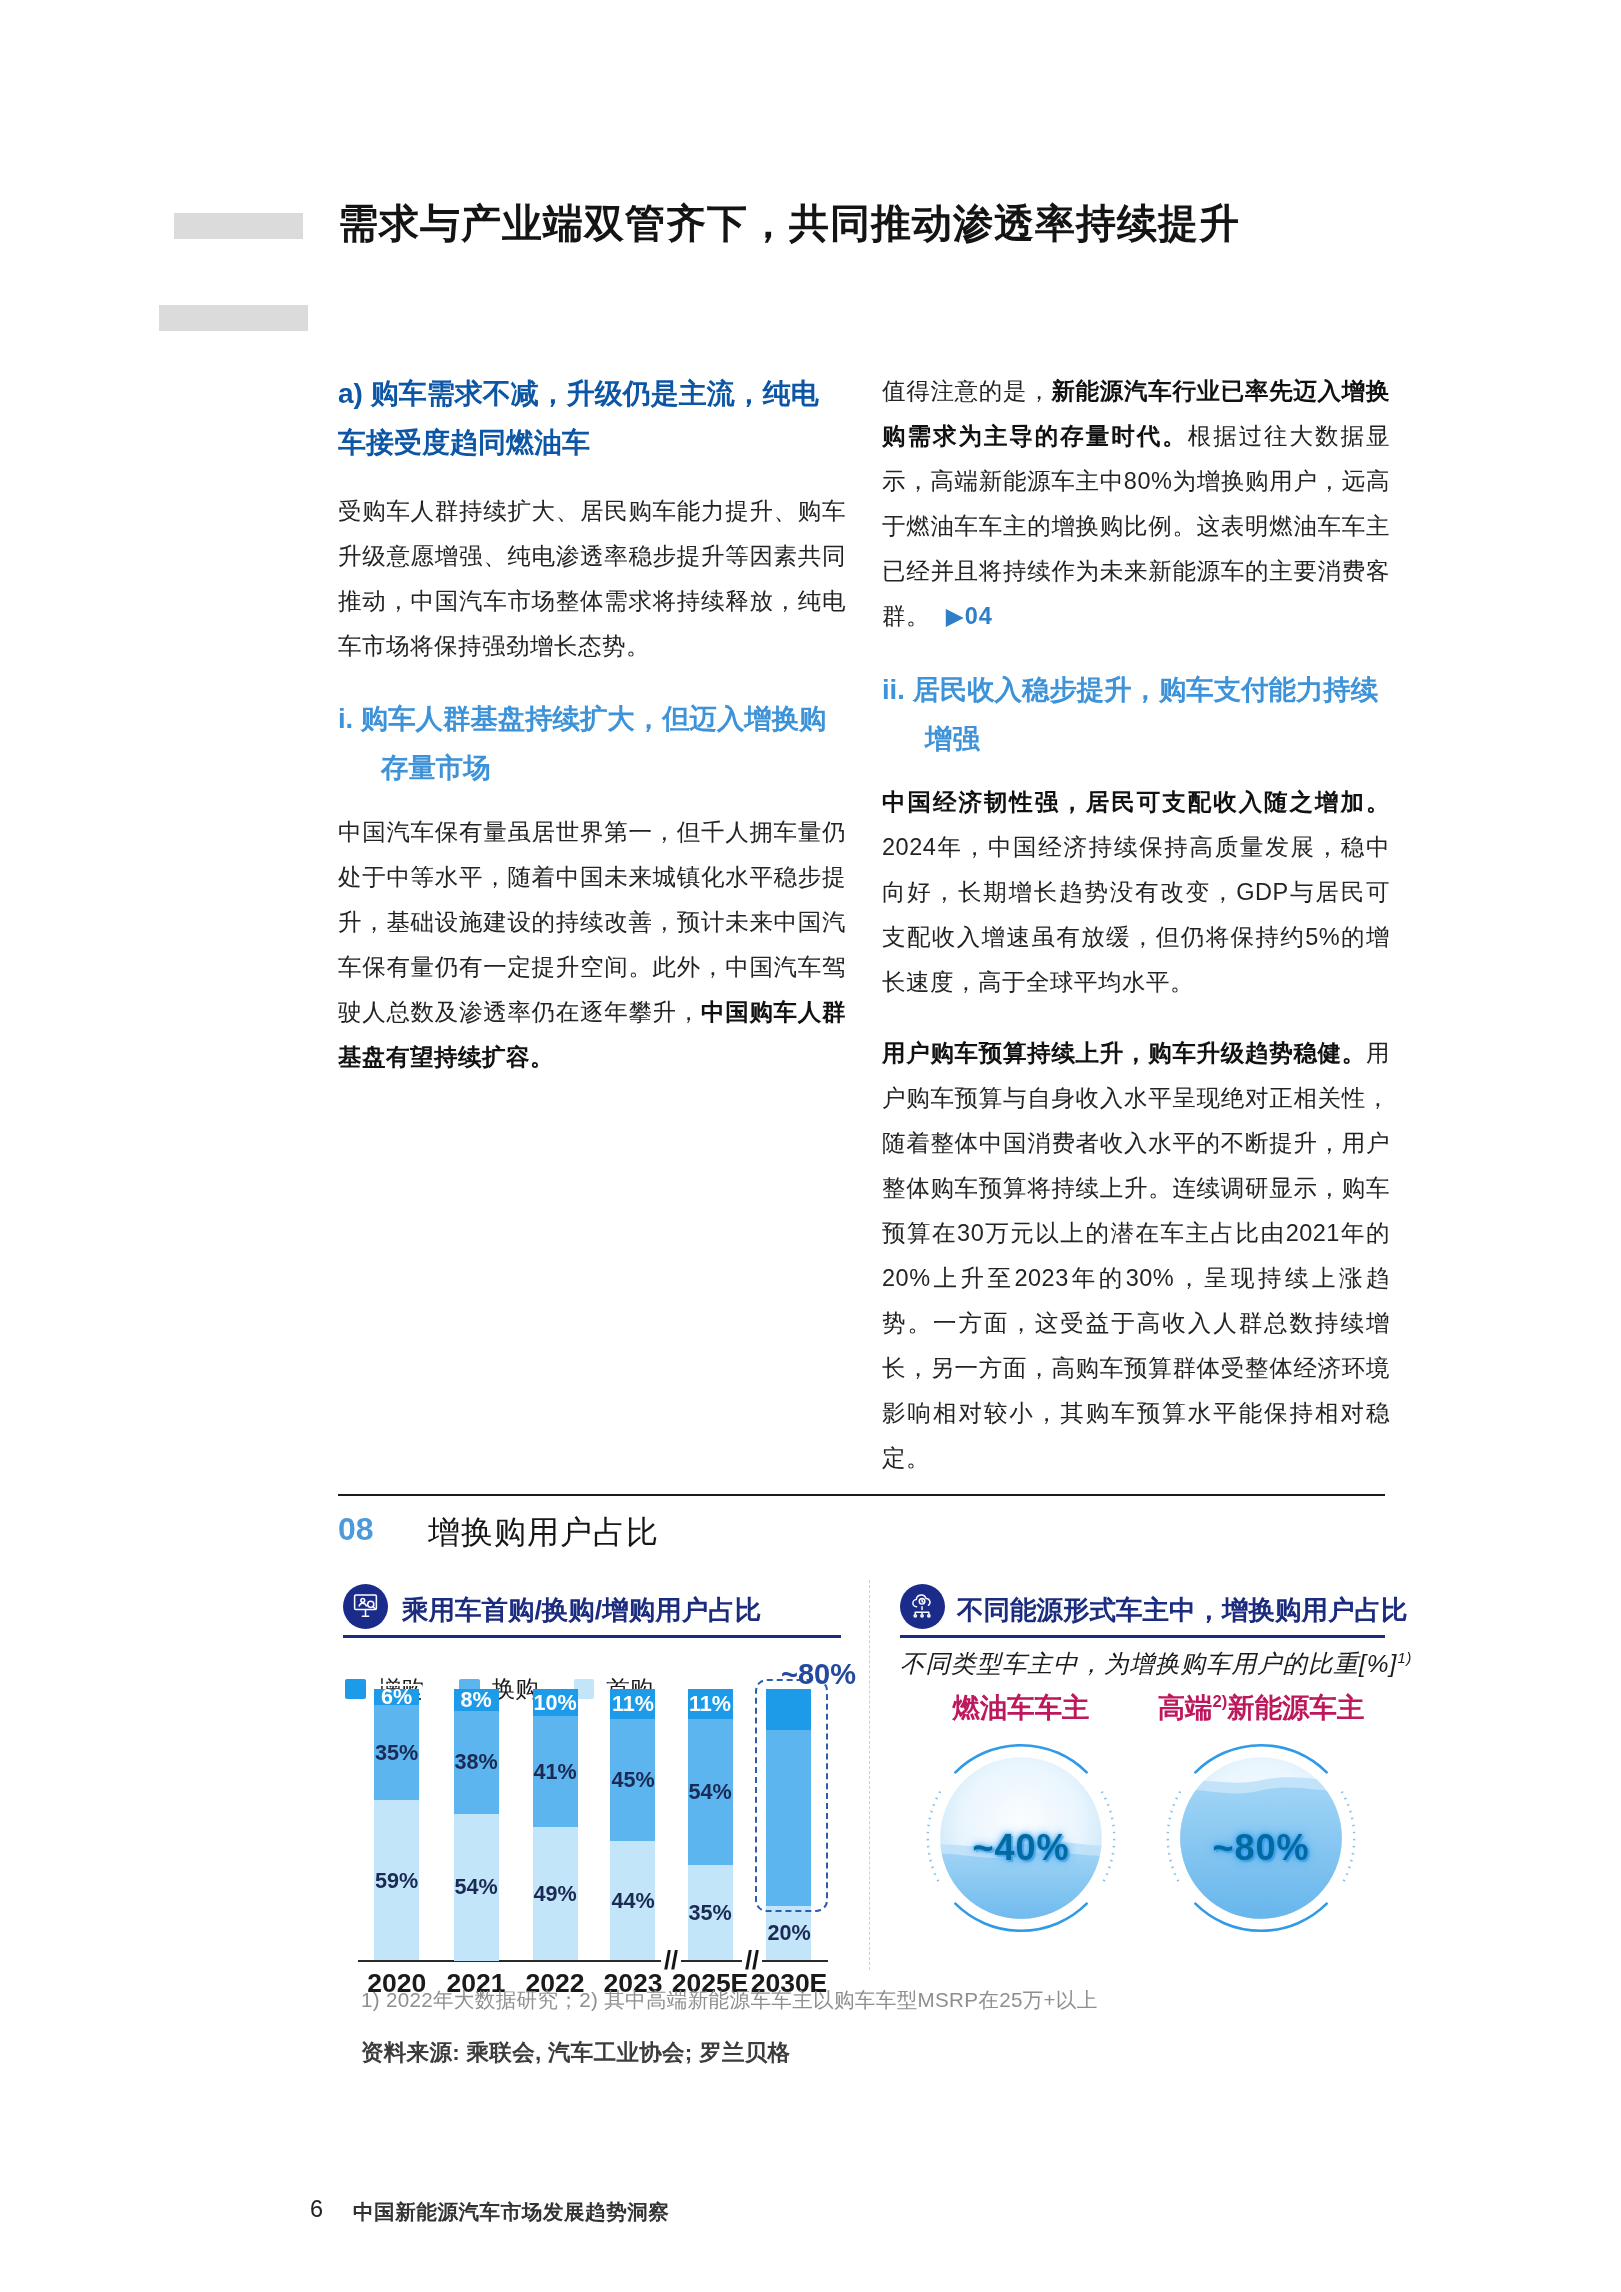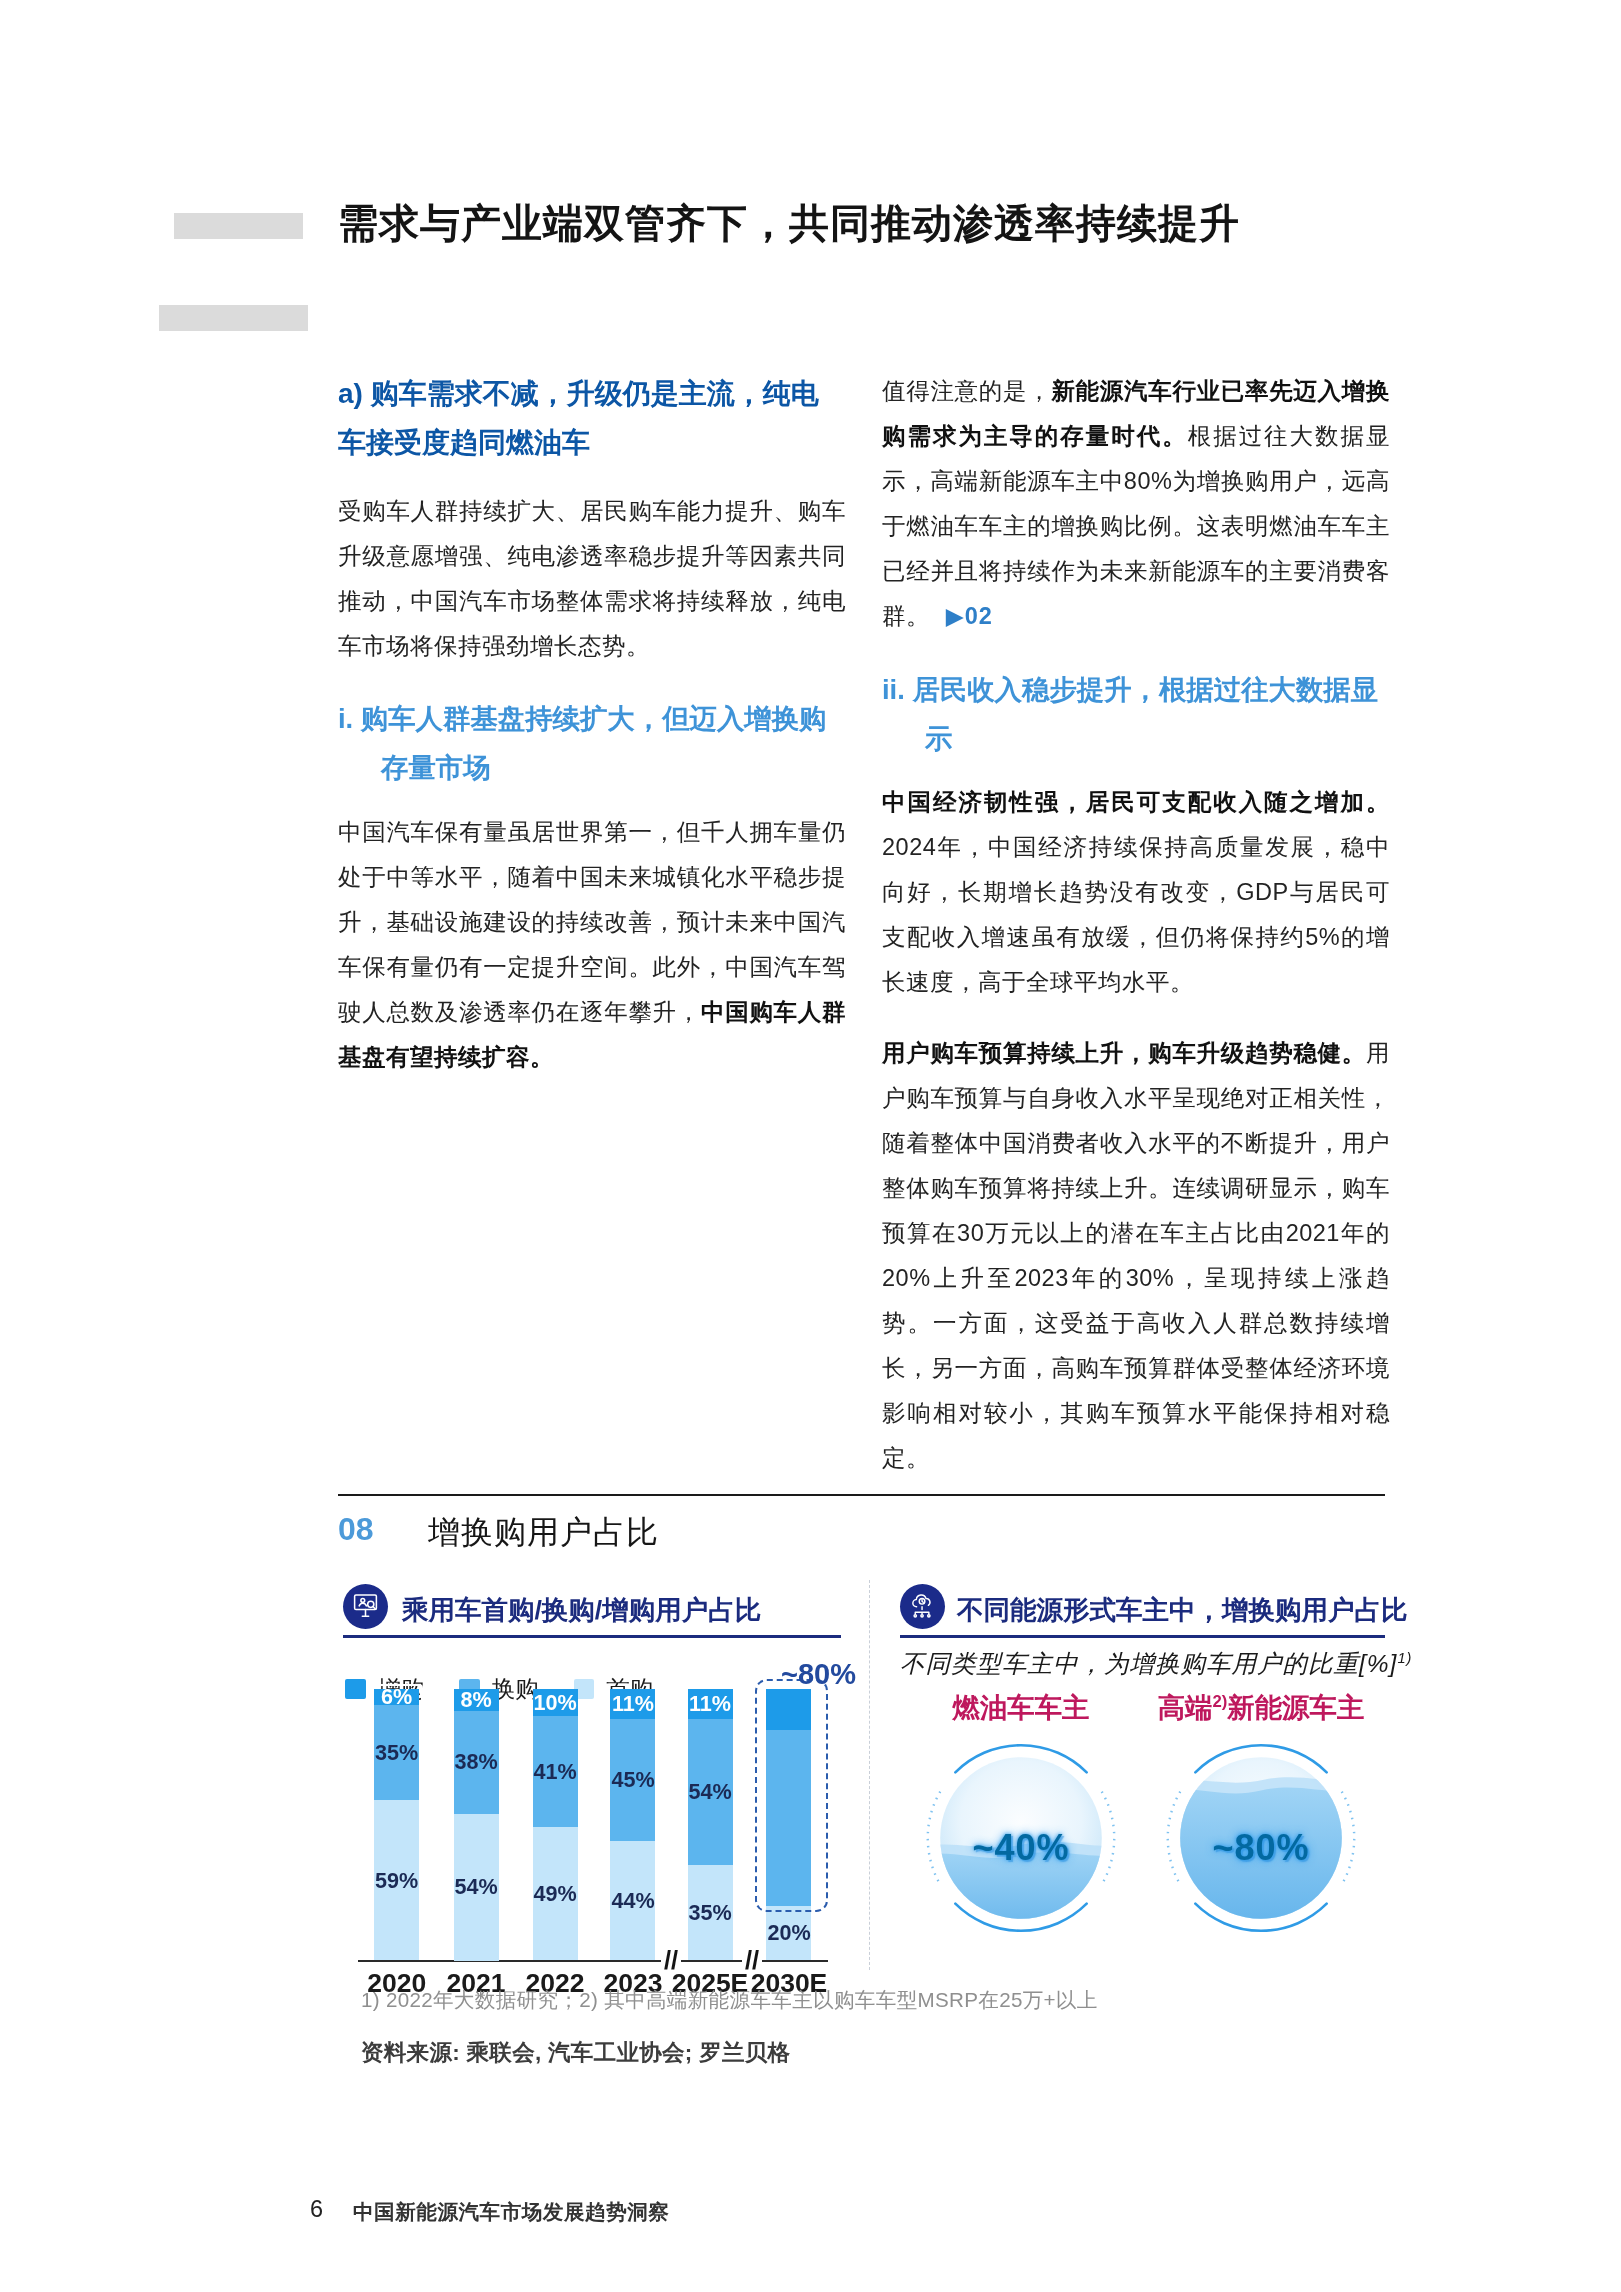--- a/index.html
+++ b/index.html
@@ -65,22 +65,22 @@
   <div class="abs page-title">需求与产业端双管齐下，共同推动渗透率持续提升</div>
 
   <div class="col col-left">
     <div class="h-a">a) 购车需求不减，升级仍是主流，纯电车接受度趋同燃油车</div>
     <p class="para"><span>受购车人群持续扩大、居民购车能力提升、购车升级意愿增强、纯电渗透率稳步提升等因素共同推动，中国汽车市场整体需求将持续释放，纯电车市场将保持强劲增长态势。</span></p>
     <div class="h-sub">i. 购车人群基盘持续扩大，但迈入增换购存量市场</div>
     <p class="para"><span>中国汽车保有量虽居世界第一，但千人拥车量仍处于中等水平，随着中国未来城镇化水平稳步提升，基础设施建设的持续改善，预计未来中国汽车保有量仍有一定提升空间。此外，中国汽车驾驶人总数及渗透率仍在逐年攀升，</span><span class="bd">中国购车人群基盘有望持续扩容。</span></p>
   </div>
 
   <div class="col col-right">
-    <p class="para"><span>值得注意的是，</span><span class="bd">新能源汽车行业已率先迈入增换购需求为主导的存量时代。</span><span>根据过往大数据显示，高端新能源车主中80%为增换购用户，远高于燃油车车主的增换购比例。这表明燃油车车主已经并且将持续作为未来新能源车的主要消费客群。</span><span class="ref">▶02</span></p>
-    <div class="h-sub">ii. 居民收入稳步提升，根据过往大数据显示</div>
+    <p class="para"><span>值得注意的是，</span><span class="bd">新能源汽车行业已率先迈入增换购需求为主导的存量时代。</span><span>根据过往大数据显示，高端新能源车主中80%为增换购用户，远高于燃油车车主的增换购比例。这表明燃油车车主已经并且将持续作为未来新能源车的主要消费客群。</span><span class="ref">▶04</span></p>
+    <div class="h-sub">ii. 居民收入稳步提升，购车支付能力持续增强</div>
     <p class="para"><span class="bd">中国经济韧性强，居民可支配收入随之增加。</span><span>2024年，中国经济持续保持高质量发展，稳中向好，长期增长趋势没有改变，GDP与居民可支配收入增速虽有放缓，但仍将保持约5%的增长速度，高于全球平均水平。</span></p>
     <p class="para"><span class="bd">用户购车预算持续上升，购车升级趋势稳健。</span><span>用户购车预算与自身收入水平呈现绝对正相关性，随着整体中国消费者收入水平的不断提升，用户整体购车预算将持续上升。连续调研显示，购车预算在30万元以上的潜在车主占比由2021年的20%上升至2023年的30%，呈现持续上涨趋势。一方面，这受益于高收入人群总数持续增长，另一方面，高购车预算群体受整体经济环境影响相对较小，其购车预算水平能保持相对稳定。</span></p>
   </div>
 
   <div class="abs ex-rule"></div>
   <div class="abs ex-num">08</div>
   <div class="abs ex-title">增换购用户占比</div>
   <div class="abs v-sep"></div>
 
   <div class="ph-circle" style="left:343px;top:1584px;">

